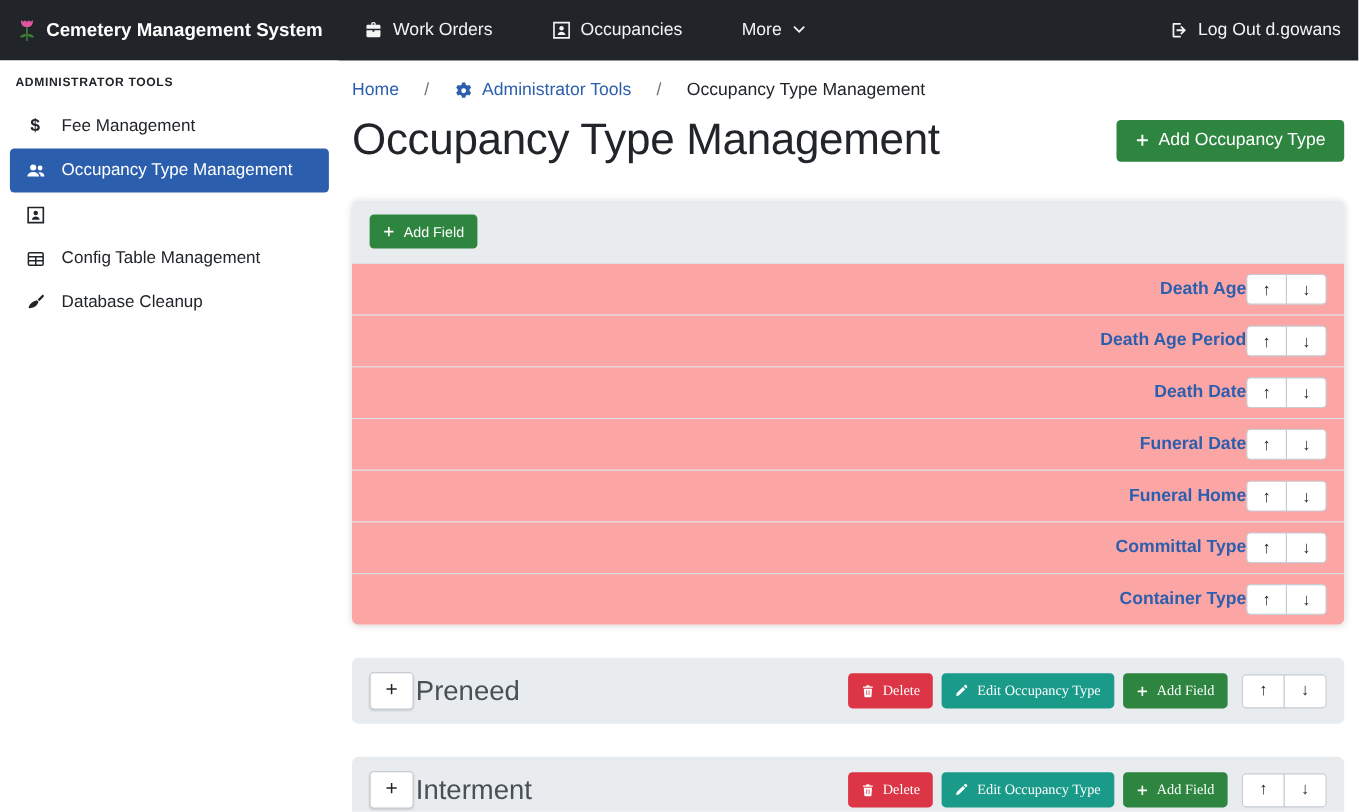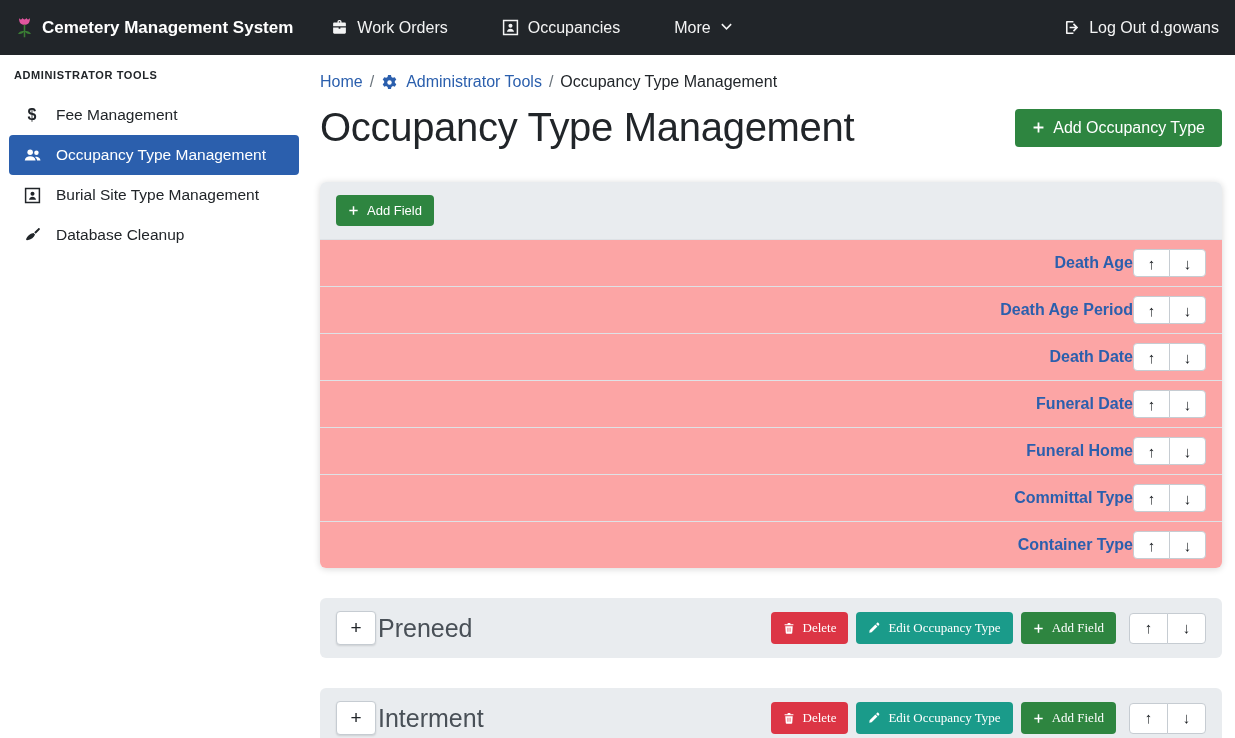--- a/index.html
+++ b/index.html
@@ -44,21 +44,21 @@
   .sb-item.active {
     background: var(--sidebar-active-bg, #2b5fad);
     color: #fff; border-radius: 4px; margin: 0 9px; padding-left: 12px;
   }
   .sb-icon { width: 22px; display: flex; align-items: center; justify-content: center; flex-shrink: 0; }
   .dollar-glyph { font-weight: 700; font-size: 16px; }
 
   
   .main { flex: 1; min-width: 0; padding: 18px 13px 0 12px; }
 
-  .breadcrumb { display: flex; align-items: center; gap: 7px; font-size: 16px; }
+  .breadcrumb { display: flex; align-items: center; gap: 23px; font-size: 16px; }
   .crumb-link { color: var(--link-blue, #2b5fad); display: flex; align-items: center; gap: 8px; }
   .crumb-sep { color: #6c757d; }
   .crumb-current { color: #212529; }
   .crumb-icon { display: flex; align-items: center; }
 
   .title-row { display: flex; align-items: center; justify-content: space-between; margin-top: 14px; }
   .page-title { font-size: 40px; font-weight: 500; letter-spacing: -.3px; color: #212529; }
 
   .btn {
     display: inline-flex; align-items: center; gap: 8px;
@@ -188,21 +188,31 @@
     <span class="sb-label">Occupancy Type Management</span>
   </a>
         <a class="sb-item">
     <span class="sb-icon">
             <svg viewBox="0 0 16 16" width="17" height="17" fill="currentColor">
               <path d="M1.5 1.5h13v13h-13z" fill="none" stroke="currentColor" stroke-width="1.4"></path>
               <circle cx="8" cy="6.3" r="1.9"></circle>
               <path d="M4.6 12c.5-1.9 1.9-2.8 3.4-2.8s2.9.9 3.4 2.8H4.6z"></path>
             </svg>
           </span>
-    <span class="sb-label">Burial Site Type Management</span>
+  </a>
+        <a class="sb-item">
+    <span class="sb-icon">
+            <svg viewBox="0 0 16 16" width="17" height="17">
+              <g fill="none" stroke="currentColor" stroke-width="1.3">
+                <rect x="1.7" y="2.7" width="12.6" height="10.6" rx="1"></rect>
+                <path d="M1.7 6h12.6M1.7 9.5h12.6M8 6v7.3"></path>
+              </g>
+            </svg>
+          </span>
+    <span class="sb-label">Config Table Management</span>
   </a>
         <a class="sb-item">
     <span class="sb-icon">
             <svg viewBox="0 0 16 16" width="17" height="17" fill="currentColor">
               <path d="M14.7 1.3c.4.4.4 1 0 1.4L11 6.4 9.6 5l3.7-3.7c.4-.4 1-.4 1.4 0z"></path>
               <path d="M9 5.6 10.4 7c-.9 2.9-3.4 4.8-7.5 5.4-.6.1-1.1-.5-.9-1.1C3.1 8.4 5.3 6.4 9 5.6z"></path>
             </svg>
           </span>
     <span class="sb-label">Database Cleanup</span>
   </a>

